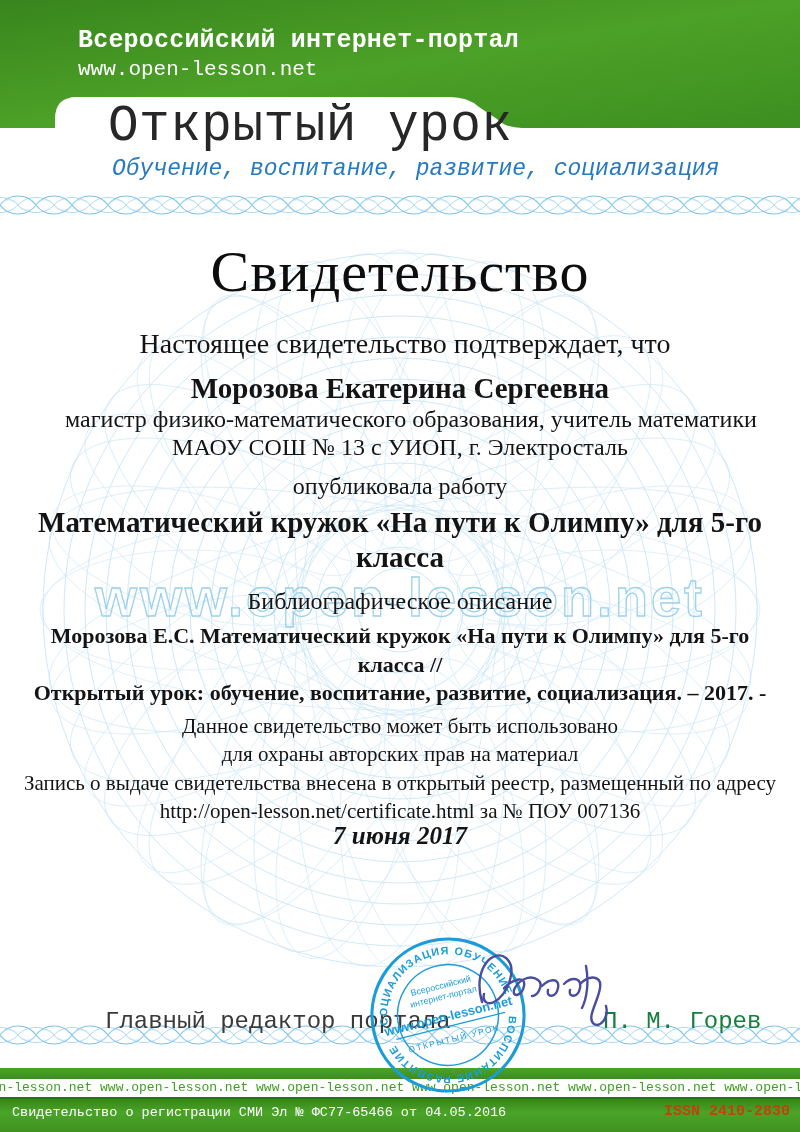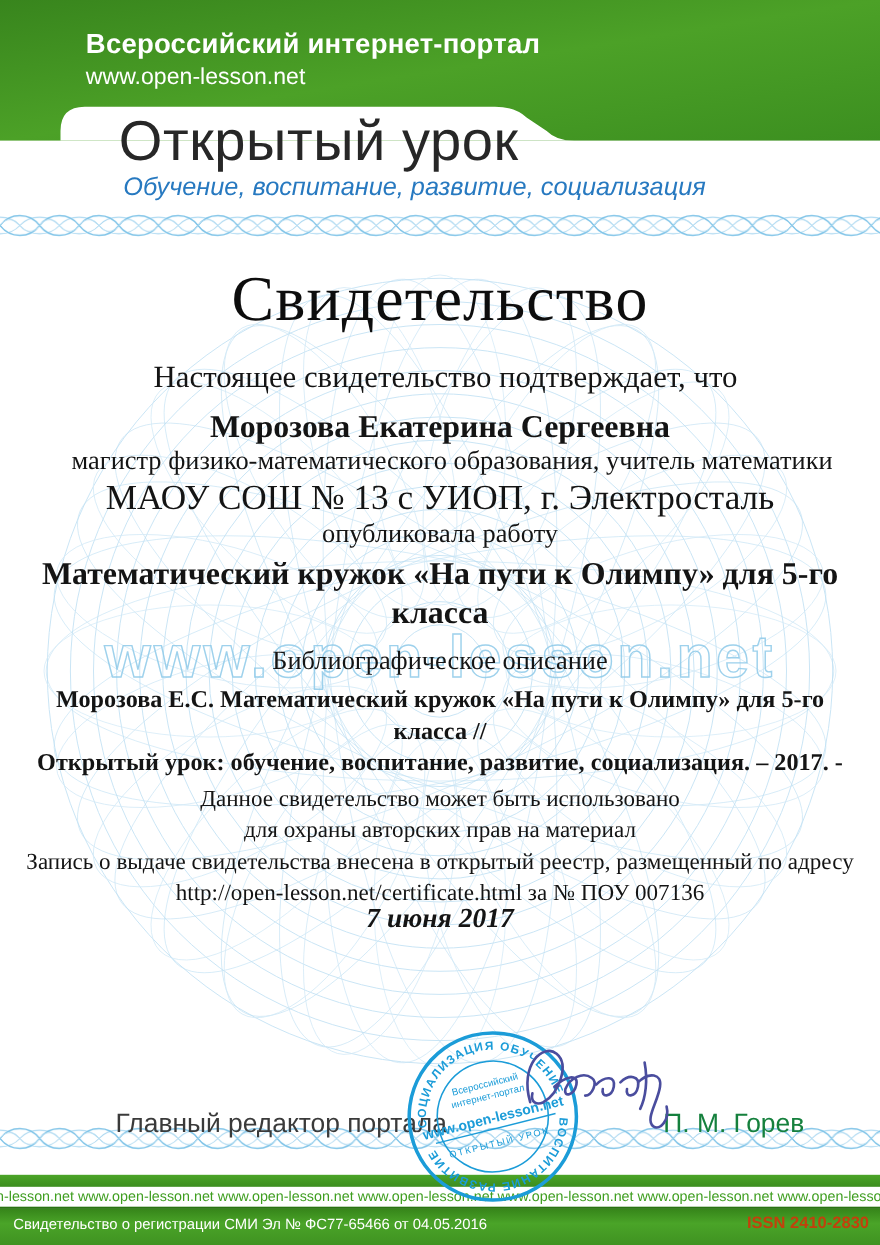--- a/index.html
+++ b/index.html
@@ -1,35 +1,35 @@
 <!DOCTYPE html>
 <html><head>
 <meta charset="utf-8">
 <style>
   html,body{margin:0;padding:0;background:#fff;}
   #page{position:relative;width:800px;height:1132px;background:#ffffff;overflow:hidden;
         font-family:"Liberation Serif",serif;color:#141414;}
   .abs{position:absolute;}
   .ctr{left:0;right:0;text-align:center;}
-  .sans{font-family:Liberation Sans, sans-serif;}
+  .sans{font-family:Liberation Mono, monospace;}
   .z1{z-index:1}.z2{z-index:2}.z3{z-index:3}.z4{z-index:4}.z5{z-index:5}
 
   
   #hdr-svg{left:0;top:0;}
   .hdr-title{left:78px;top:26px;font-size:25px;font-weight:bold;color:#ffffff;letter-spacing:.2px;}
   .hdr-url{left:78px;top:58px;font-size:21px;color:#ffffff;}
   .tab-title{left:108px;top:98px;font-size:51px;color:#272727;letter-spacing:.5px;}
   .tab-sub{left:112px;top:156px;font-size:23px;font-style:italic;color:#2779c0;}
 
   
   .doc-title{top:238px;font-size:58px;font-weight:normal;letter-spacing:1px;color:#0d0d0d;}
   .confirm{top:328px;font-size:28px;padding-left:10px;}
   .name{top:372px;font-size:29px;font-weight:bold;}
   .degree{top:406px;font-size:24px;padding-left:22px;}
-  .school{top:434px;font-size:32px;}
+  .school{top:434px;font-size:24px;}
   .action{top:473px;font-size:24px;}
   .work{top:505px;left:35px;right:35px;text-align:center;font-size:29px;font-weight:bold;line-height:1.2;}
   .bib-head{top:588px;font-size:24px;}
   .bib{top:622px;left:30px;right:30px;text-align:center;font-size:22px;font-weight:bold;line-height:1.3;}
   .usage{top:712px;left:15px;right:15px;text-align:center;font-size:21px;line-height:1.35;}
   .date{top:822px;font-size:25px;font-style:italic;font-weight:bold;}
 
   
   .wm{top:566px;font-family:"Liberation Sans",sans-serif;font-weight:bold;font-size:54px;
       letter-spacing:3px;color:transparent;-webkit-text-stroke:1.3px #8ecae9;opacity:.85;}

